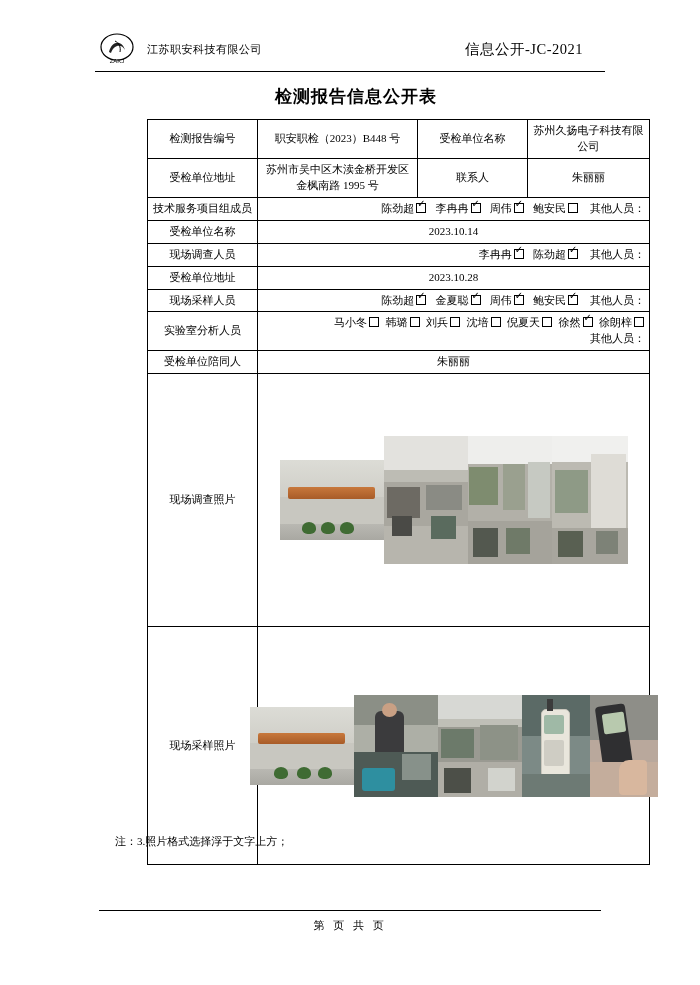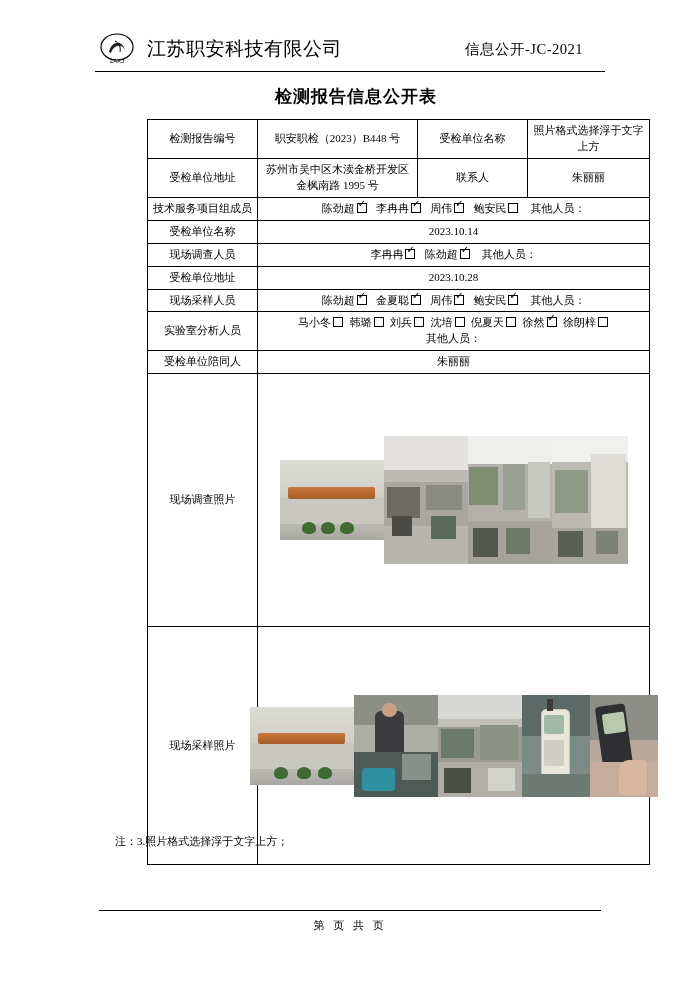--- a/index.html
+++ b/index.html
@@ -43,21 +43,21 @@
     gap: 8px;
   }
   .logo {
     width: 44px;
     height: 34px;
     position: relative;
     flex: none;
   }
   .logo svg { display: block; }
   .company-name {
-    font-size: 19px;
+    font-size: 11px;
     letter-spacing: 0.5px;
     font-family: "Liberation Serif", "DejaVu Serif", serif;
   }
   .doc-code {
     font-size: 14.5px;
     letter-spacing: 0.5px;
     margin-right: 22px;
   }
 
   
@@ -83,21 +83,21 @@
     font-size: 11px;
     margin-left: 48px;
   }
   table.main td {
     border: 0.8px solid #000;
     padding: 3px 4px;
     vertical-align: middle;
     line-height: 1.45;
   }
   .c { text-align: center; }
-  .l { text-align: center; }
+  .l { text-align: right; }
   .lbl { text-align: center; }
   .cell-pad { padding-left: 8px; }
 
   .cb {
     display: inline-block;
     width: 8px;
     height: 8px;
     border: 0.8px solid #000;
     position: relative;
     vertical-align: -1px;
@@ -197,21 +197,21 @@
       <col style="width:110px">
       <col style="width:160px">
       <col style="width:110px">
       <col style="width:122px">
     </colgroup>
     <tbody>
       <tr>
         <td class="lbl">检测报告编号</td>
         <td class="c">职安职检（2023）B448 号</td>
         <td class="lbl">受检单位名称</td>
-        <td class="c">照片格式选择浮于文字上方</td>
+        <td class="c">苏州久扬电子科技有限公司</td>
       </tr>
       <tr>
         <td class="lbl">受检单位地址</td>
         <td class="c">苏州市吴中区木渎金桥开发区金枫南路 1995 号</td>
         <td class="lbl">联系人</td>
         <td class="c">朱丽丽</td>
       </tr>
       <tr>
         <td class="lbl">技术服务项目组成员</td>
         <td class="l cell-pad" colspan="3">

